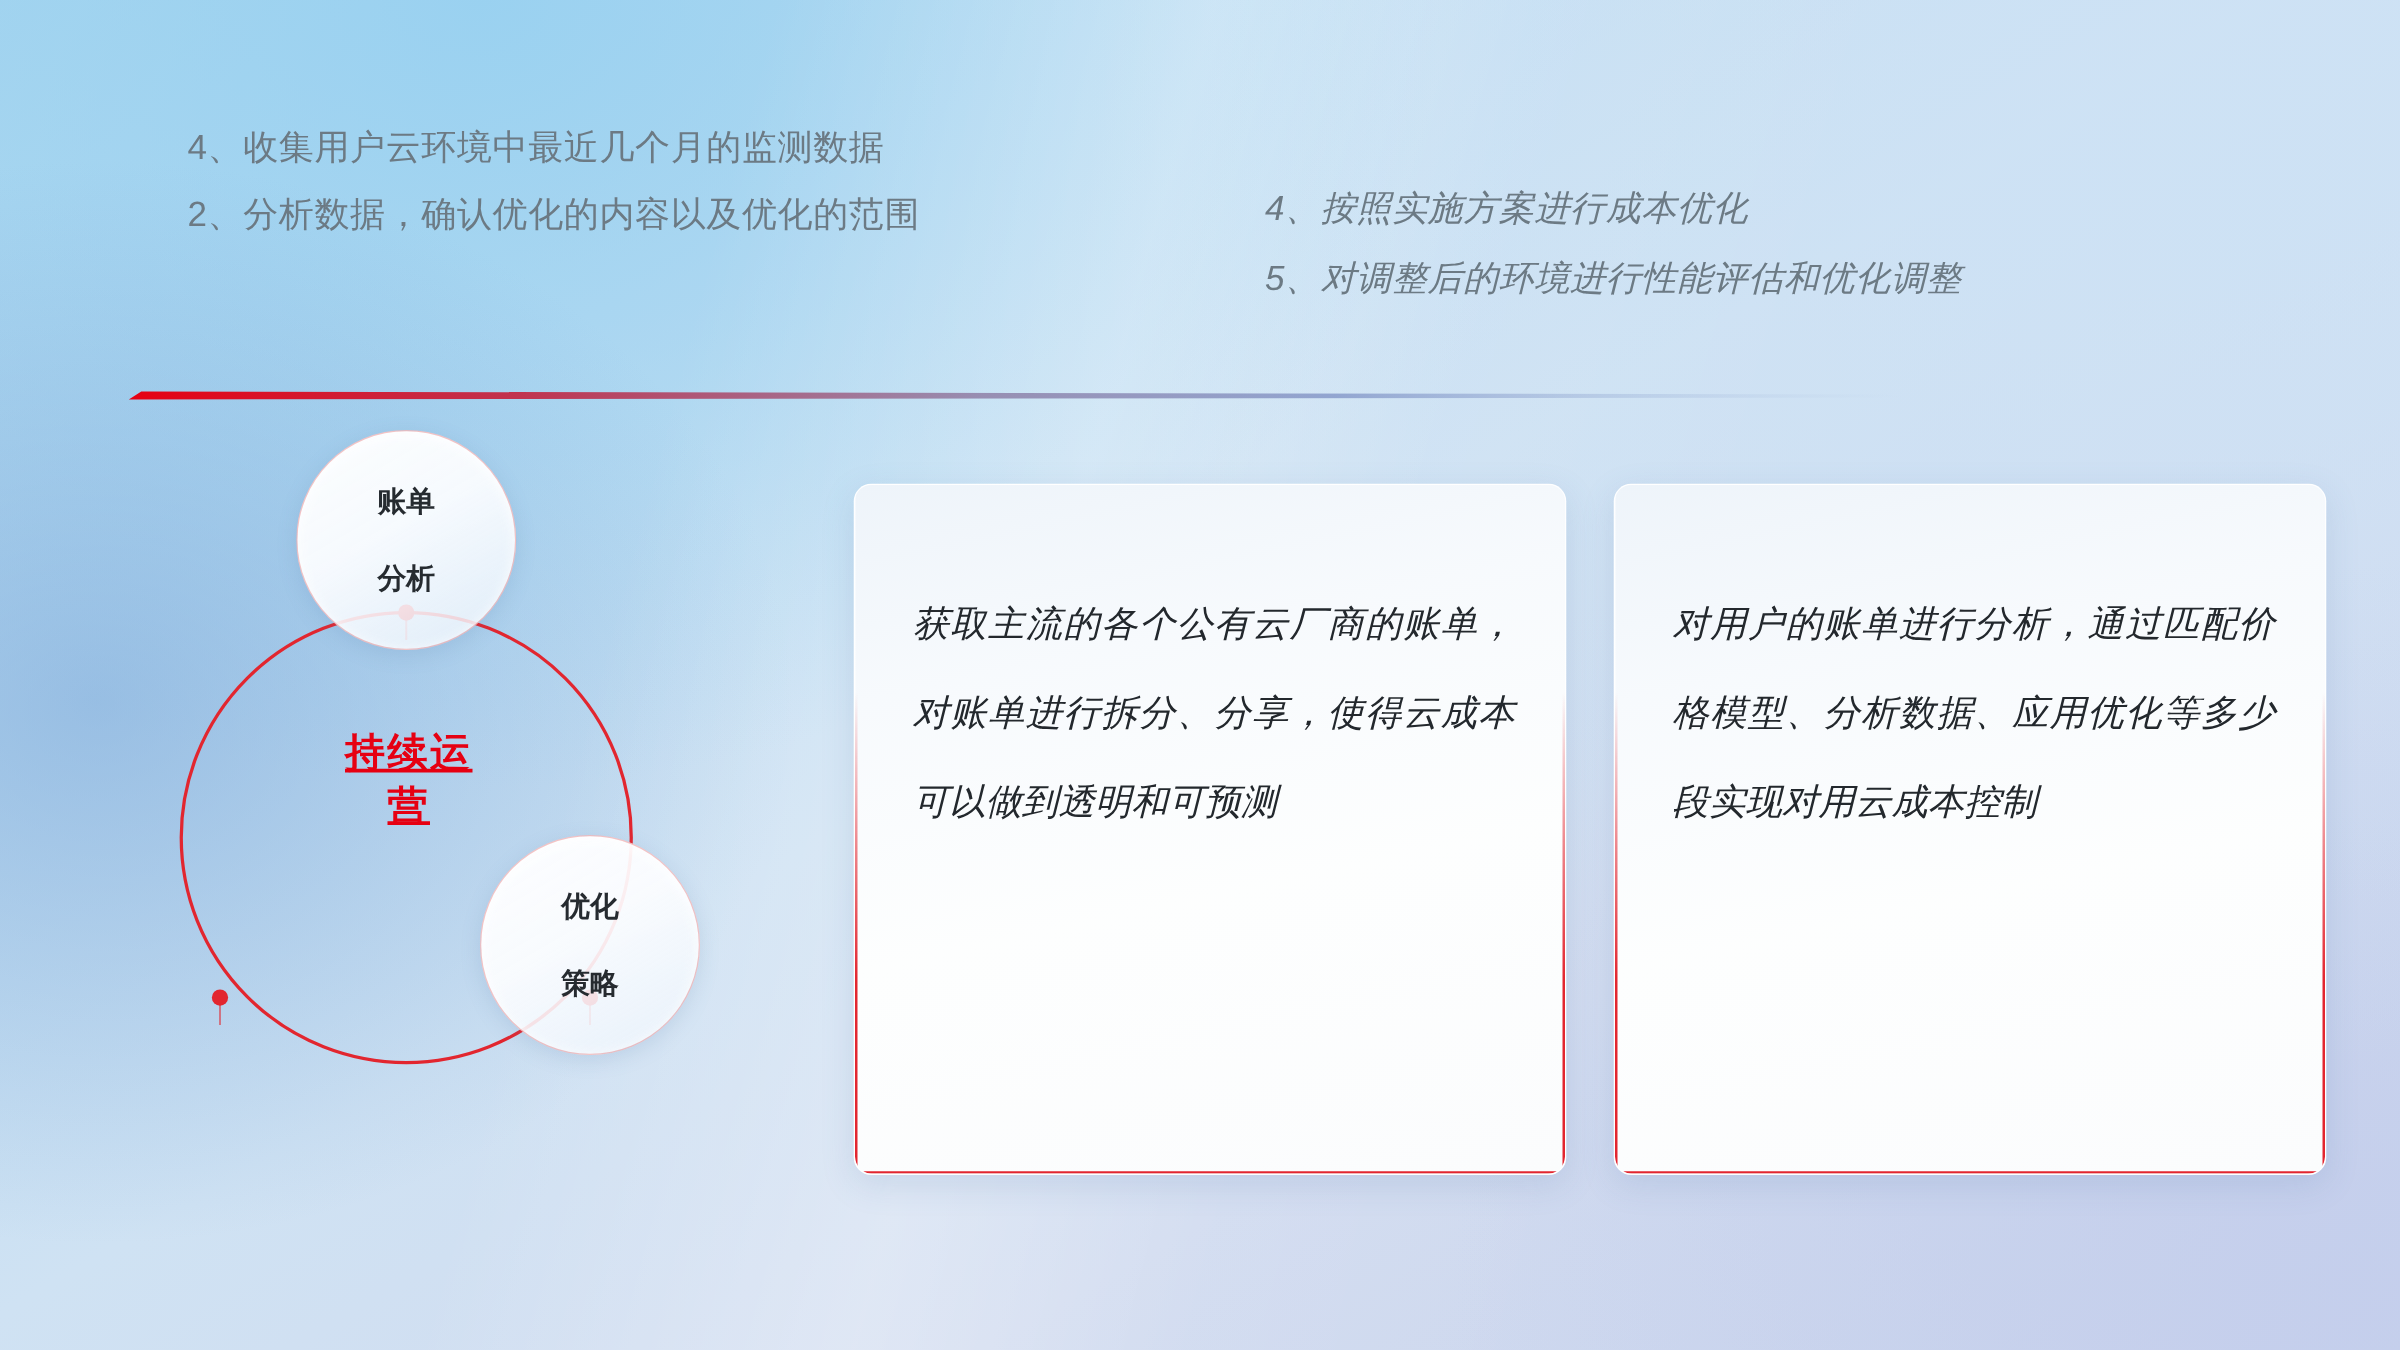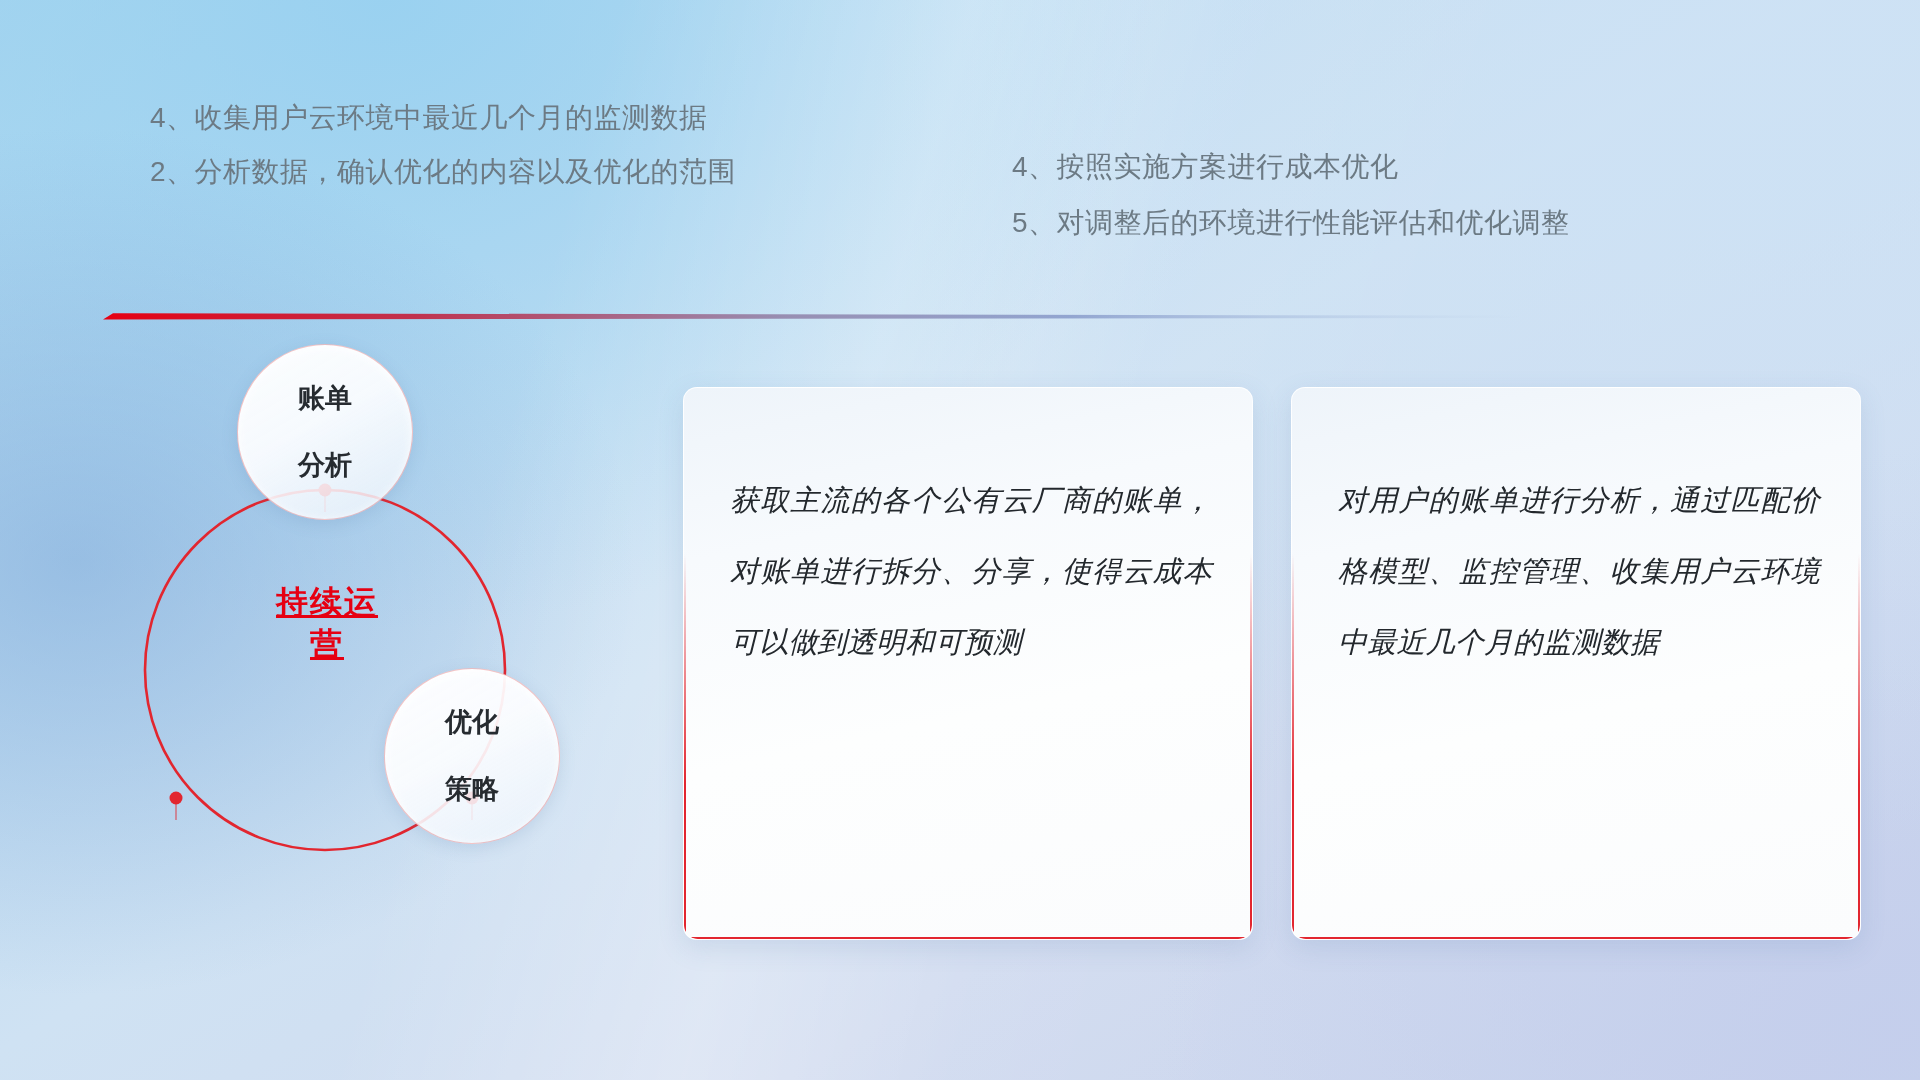--- a/index.html
+++ b/index.html
@@ -26,41 +26,41 @@
   .list-col.left  { left:150px;  top:104px; }
   .list-col.right { left:1012px; top:153px; }
   .list-item {
     font-size:28px;
     line-height:1.0;
     color:#6c7a84;
     letter-spacing:0.5px;
     white-space:nowrap;
     margin-bottom:26px;
   }
-  .list-col.right .list-item { margin-bottom:28px; }
+  .list-col.right .list-item { margin-bottom:28px;font-style:italic; }
 
   
   .top-divider {
     position:absolute; left:103px; top:310px; width:1420px; height:12px;
   }
 
   
   .diagram { position:absolute; left:100px; top:350px; width:560px; height:600px; }
   .diagram svg { position:absolute; left:0; top:0; }
   .bubble {
     position:absolute;
     border-radius:50%;
     background:
       linear-gradient(150deg, rgba(255,255,255,0.97) 0%, rgba(252,253,255,0.93) 45%, rgba(235,243,251,0.80) 100%);
     border:1px solid rgba(226,64,64,0.30);
     box-shadow: 0 4px 16px rgba(90,130,170,0.18), inset 0 2px 10px rgba(255,255,255,0.9);
     display:flex; flex-direction:column;
     align-items:center; justify-content:center;
     color:#262b30;
-    font-size:27px; font-weight:bold; line-height:1.28;
+    font-size:23px; font-weight:bold; line-height:1.28;
     text-align:center;
     gap:32px;
   }
   #bubble-top   { left:137px; top:-6px;  width:176px; height:176px; }
   #bubble-left  { left:-12px; top:318px; width:176px; height:176px; }
   #bubble-right { left:284px; top:318px; width:176px; height:176px;justify-content:center; }
   .center-label {
     position:absolute; left:162px; top:232px; width:130px;
     text-align:center; color:#e60012;
     font-size:32px; font-weight:bold; line-height:1.3;
@@ -151,15 +151,15 @@
 
   <div class="center-label">持续运营</div>
 </div>
 
 <div class="card" id="card-1">
   <div class="card-body">获取主流的各个公有云厂商的账单，对账单进行拆分、分享，使得云成本可以做到透明和可预测</div>
 
 </div>
 
 <div class="card" id="card-2">
-  <div class="card-body">对用户的账单进行分析，通过匹配价格模型、监控管理、收集用户云环境中最近几个月的监测数据</div>
+  <div class="card-body">对用户的账单进行分析，通过匹配价格模型、分析数据、应用优化等多少段实现对用云成本控制</div>
 
 </div>
 
 </body></html>

